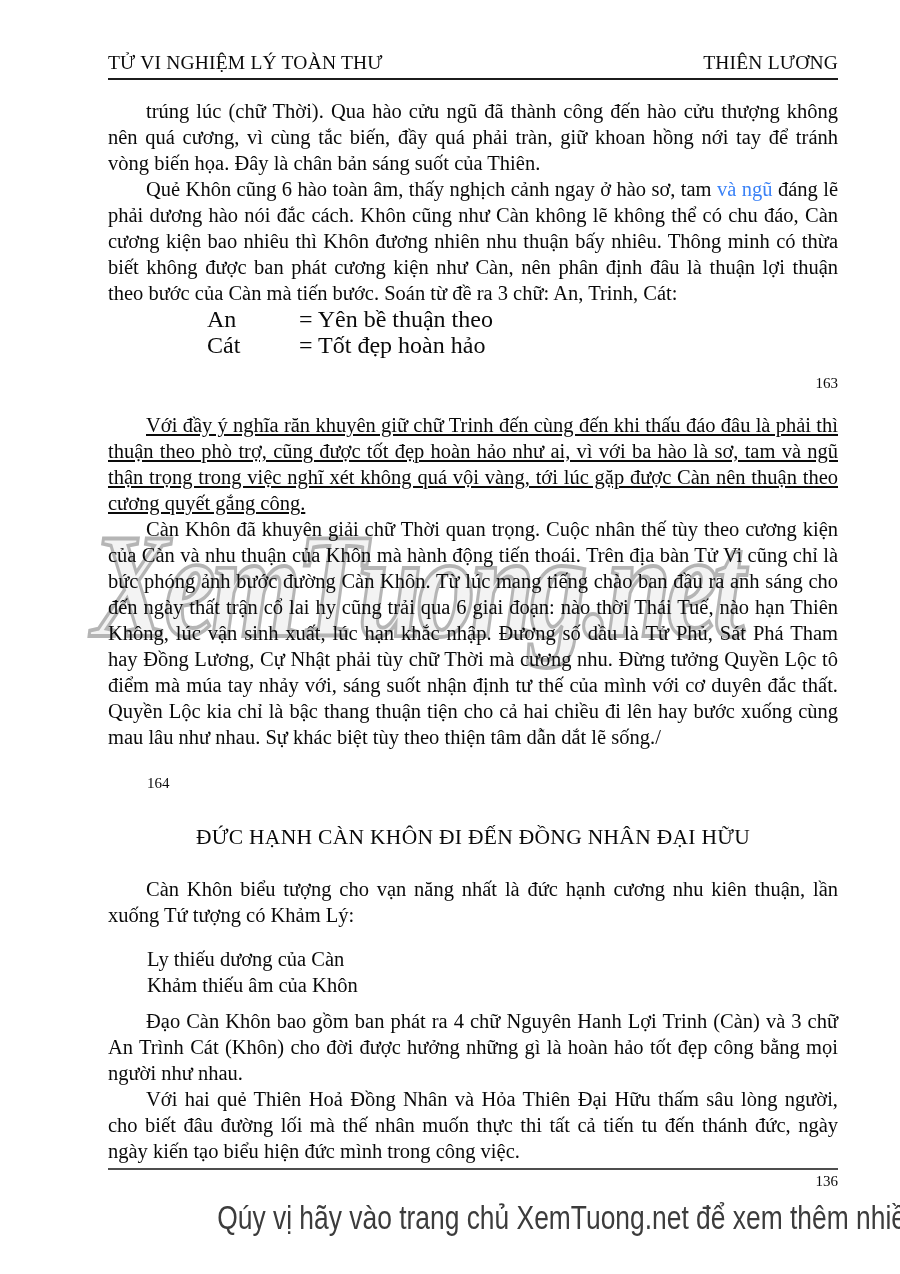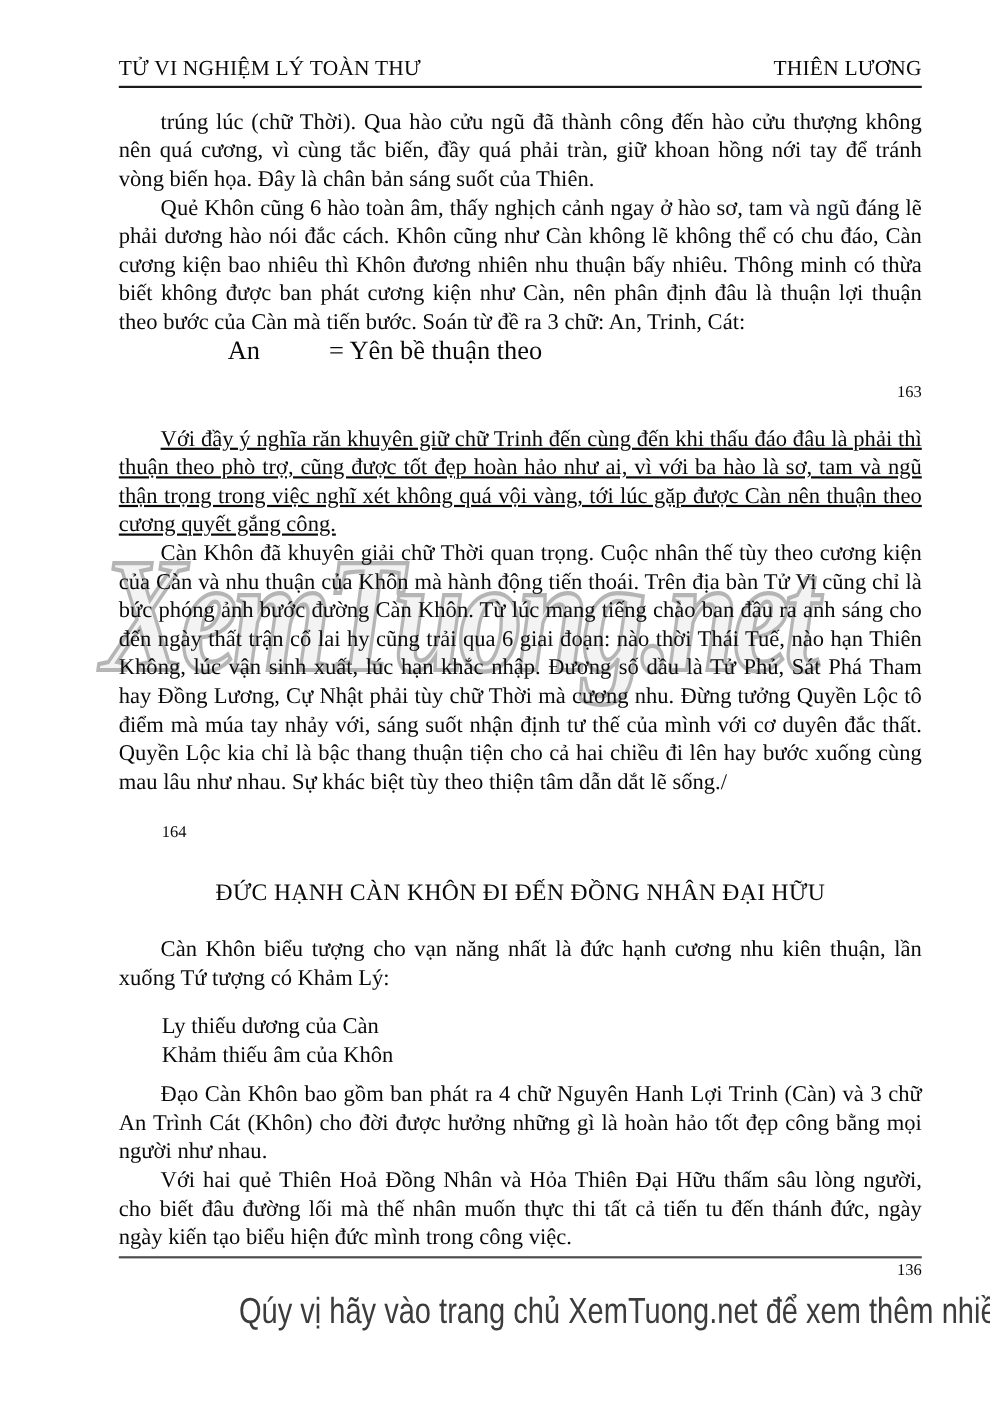--- a/index.html
+++ b/index.html
@@ -5,21 +5,21 @@
   html,body{margin:0;padding:0;background:#ffffff;}
   body{width:900px;height:1274px;overflow:hidden;font-family:"Liberation Serif",serif;color:#0a0a0a;}
   .page{box-sizing:border-box;width:900px;height:1208px;padding:52px 62px 0 108px;display:flex;flex-direction:column;}
 
   .header{display:flex;justify-content:space-between;align-items:flex-end;border-bottom:2px solid #1c1c1c;padding-bottom:4px;margin-bottom:18px;font-size:19.5px;letter-spacing:.2px;}
   .header span{white-space:nowrap;}
 
   p.body{margin:0;font-size:20.5px;line-height:26px;text-align:justify;text-indent:38px;}
   .p1{margin-bottom:13px;}
   .p2{margin-bottom:8px;}
-  .red{color:#0f172a;}
+  .red{color:#3b82f6;}
 
   .glossary{margin:0 0 14px 99px;font-size:24px;line-height:26px;}
   .glossary .row{display:flex;}
   .glossary .term{width:92px;}
 
   .pageno{font-size:15px;line-height:22px;}
   .pn163{text-align:right;margin:0 0 18px 0;}
   .pn164{margin:22px 0 14px 0;padding-left:39px;}
   .pn136{text-align:right;margin:0;}
 
@@ -51,20 +51,24 @@
 
   <p class="body p1">trúng lúc (chữ Thời). Qua hào cửu ngũ đã thành công đến hào cửu thượng không nên quá cương, vì cùng tắc biến, đầy quá phải tràn, giữ khoan hồng nới tay để tránh vòng biến họa. Đây là chân bản sáng suốt của Thiên.</p>
 
   <p class="body p2"><span>Quẻ Khôn cũng 6 hào toàn âm, thấy nghịch cảnh ngay ở hào sơ, tam </span><span class="red">và ngũ</span><span> đáng lẽ phải dương hào nói đắc cách. Khôn cũng như Càn không lẽ không thể có chu đáo, Càn cương kiện bao nhiêu thì Khôn đương nhiên nhu thuận bấy nhiêu. Thông minh có thừa biết không được ban phát cương kiện như Càn, nên phân định đâu là thuận lợi thuận theo bước của Càn mà tiến bước. Soán từ đề ra 3 chữ: An, Trinh, Cát:</span></p>
 
   <div class="glossary">
     <div class="row">
       <span class="term">An</span>
       <span class="def">= Yên bề thuận theo</span>
     </div>
+    <div class="row">
+      <span class="term">Cát</span>
+      <span class="def">= Tốt đẹp hoàn hảo</span>
+    </div>
   </div>
 
   <div class="pageno pn163">163</div>
 
   <p class="body p3">Với đầy ý nghĩa răn khuyên giữ chữ Trinh đến cùng đến khi thấu đáo đâu là phải thì thuận theo phò trợ, cũng được tốt đẹp hoàn hảo như ai, vì với ba hào là sơ, tam và ngũ thận trọng trong việc nghĩ xét không quá vội vàng, tới lúc gặp được Càn nên thuận theo cương quyết gắng công.</p>
 
   <div class="wm-wrap">
     <div class="watermark">XemTuong.net</div>
     <p class="body">Càn Khôn đã khuyên giải chữ Thời quan trọng. Cuộc nhân thế tùy theo cương kiện của Càn và nhu thuận của Khôn mà hành động tiến thoái. Trên địa bàn Tử Vi cũng chỉ là bức phóng ảnh bước đường Càn Khôn. Từ lúc mang tiếng chào ban đầu ra anh sáng cho đến ngày thất trận cổ lai hy cũng trải qua 6 giai đoạn: nào thời Thái Tuế, nào hạn Thiên Không, lúc vận sinh xuất, lúc hạn khắc nhập. Đương số dầu là Tử Phủ, Sát Phá Tham hay Đồng Lương, Cự Nhật phải tùy chữ Thời mà cương nhu. Đừng tưởng Quyền Lộc tô điểm mà múa tay nhảy với, sáng suốt nhận định tư thế của mình với cơ duyên đắc thất. Quyền Lộc kia chỉ là bậc thang thuận tiện cho cả hai chiều đi lên hay bước xuống cùng mau lâu như nhau. Sự khác biệt tùy theo thiện tâm dẫn dắt lẽ sống./</p>
   </div>

